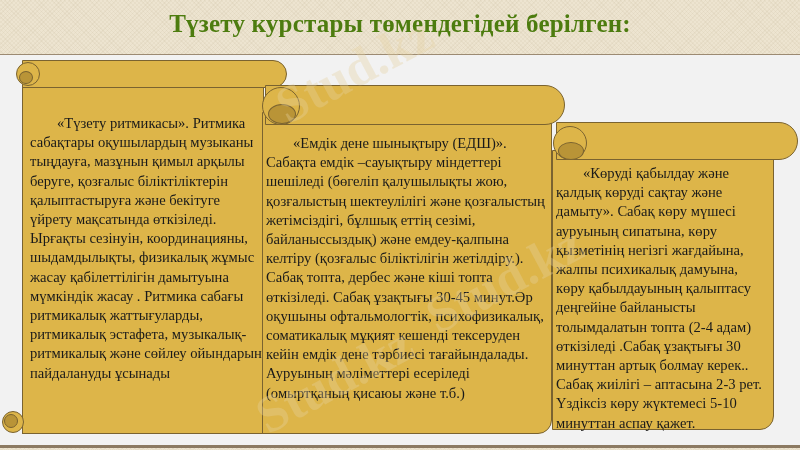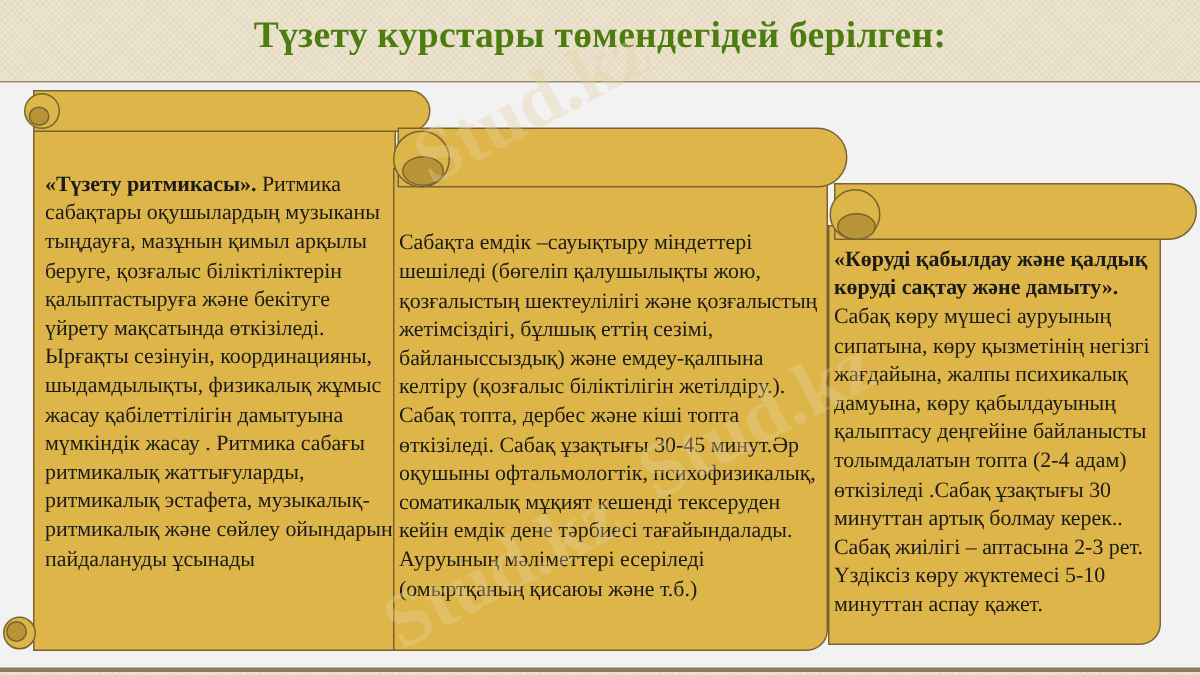--- a/index.html
+++ b/index.html
@@ -36,21 +36,21 @@
   }
   .curl {
     position: absolute; border-radius: 50%;
     border: 1.5px solid #7a6330; box-sizing: border-box;
   }
   .curl.outer { background: #ddb549; }
   .curl.inner { background: #b99437; }
   .text {
     position: absolute; color: #1a1a1a; font-size: 14.6px; line-height: 19.2px;
   }
-  .text b { font-weight: bold; }
+  .text b { font-weight: normal; margin-left: 27px; }
   .watermark {
     position: absolute; font-family: "Liberation Serif", serif; font-weight: bold;
     color: rgba(230,210,160,0.35); font-size: 52px; transform: rotate(-28deg);
     pointer-events: none; white-space: nowrap;
   }
 </style>
 </head>
 <body>
 
 <div class="canvas-bg"></div>
@@ -71,21 +71,21 @@
     <span>Ритмика сабақтары оқушылардың музыканы тыңдауға, мазұнын қимыл арқылы беруге, қозғалыс біліктіліктерін қалыптастыруға және бекітуге үйрету мақсатында өткізіледі. Ырғақты сезінуін, координацияны, шыдамдылықты, физикалық жұмыс жасау қабілеттілігін дамытуына мүмкіндік жасау . Ритмика сабағы ритмикалық жаттығуларды, ритмикалық эстафета, музыкалық-ритмикалық және сөйлеу ойындарын пайдалануды ұсынады</span>
   </div>
 </div>
 
 <div class="scroll">
   <div class="body" style="left:262px; top:112px; width:290px; height:322px; border-radius:0 0 14px 0;"></div>
   <div class="roll" style="left:265px; top:85px; width:300px; height:40px;"></div>
   <div class="curl outer" style="left:262px; top:87px; width:38px; height:38px;"></div>
   <div class="curl inner" style="left:268px; top:104px; width:28px; height:20px;"></div>
   <div class="text" style="left:266px; top:134px; width:282px;">
-    <br>
+    <b>«Емдік дене шынықтыру (ЕДШ)».</b><br>
     <span>Сабақта емдік –сауықтыру міндеттері шешіледі (бөгеліп қалушылықты жою, қозғалыстың шектеулілігі және қозғалыстың жетімсіздігі, бұлшық еттің сезімі, байланыссыздық) және емдеу-қалпына келтіру (қозғалыс біліктілігін жетілдіру.). Сабақ топта, дербес және кіші топта өткізіледі. Сабақ ұзақтығы 30-45 минут.Әр оқушыны офтальмологтік, психофизикалық, соматикалық мұқият кешенді тексеруден кейін емдік дене тәрбиесі тағайындалады. Ауруының мәліметтері есеріледі (омыртқаның қисаюы және т.б.)</span>
   </div>
 </div>
 
 <div class="scroll">
   <div class="body" style="left:552px; top:150px; width:222px; height:280px; border-radius:0 0 14px 0;"></div>
   <div class="roll" style="left:556px; top:122px; width:242px; height:38px;"></div>
   <div class="curl outer" style="left:553px; top:126px; width:34px; height:34px;"></div>
   <div class="curl inner" style="left:558px; top:142px; width:26px; height:18px;"></div>
   <div class="text" style="left:556px; top:164px; width:214px;">

